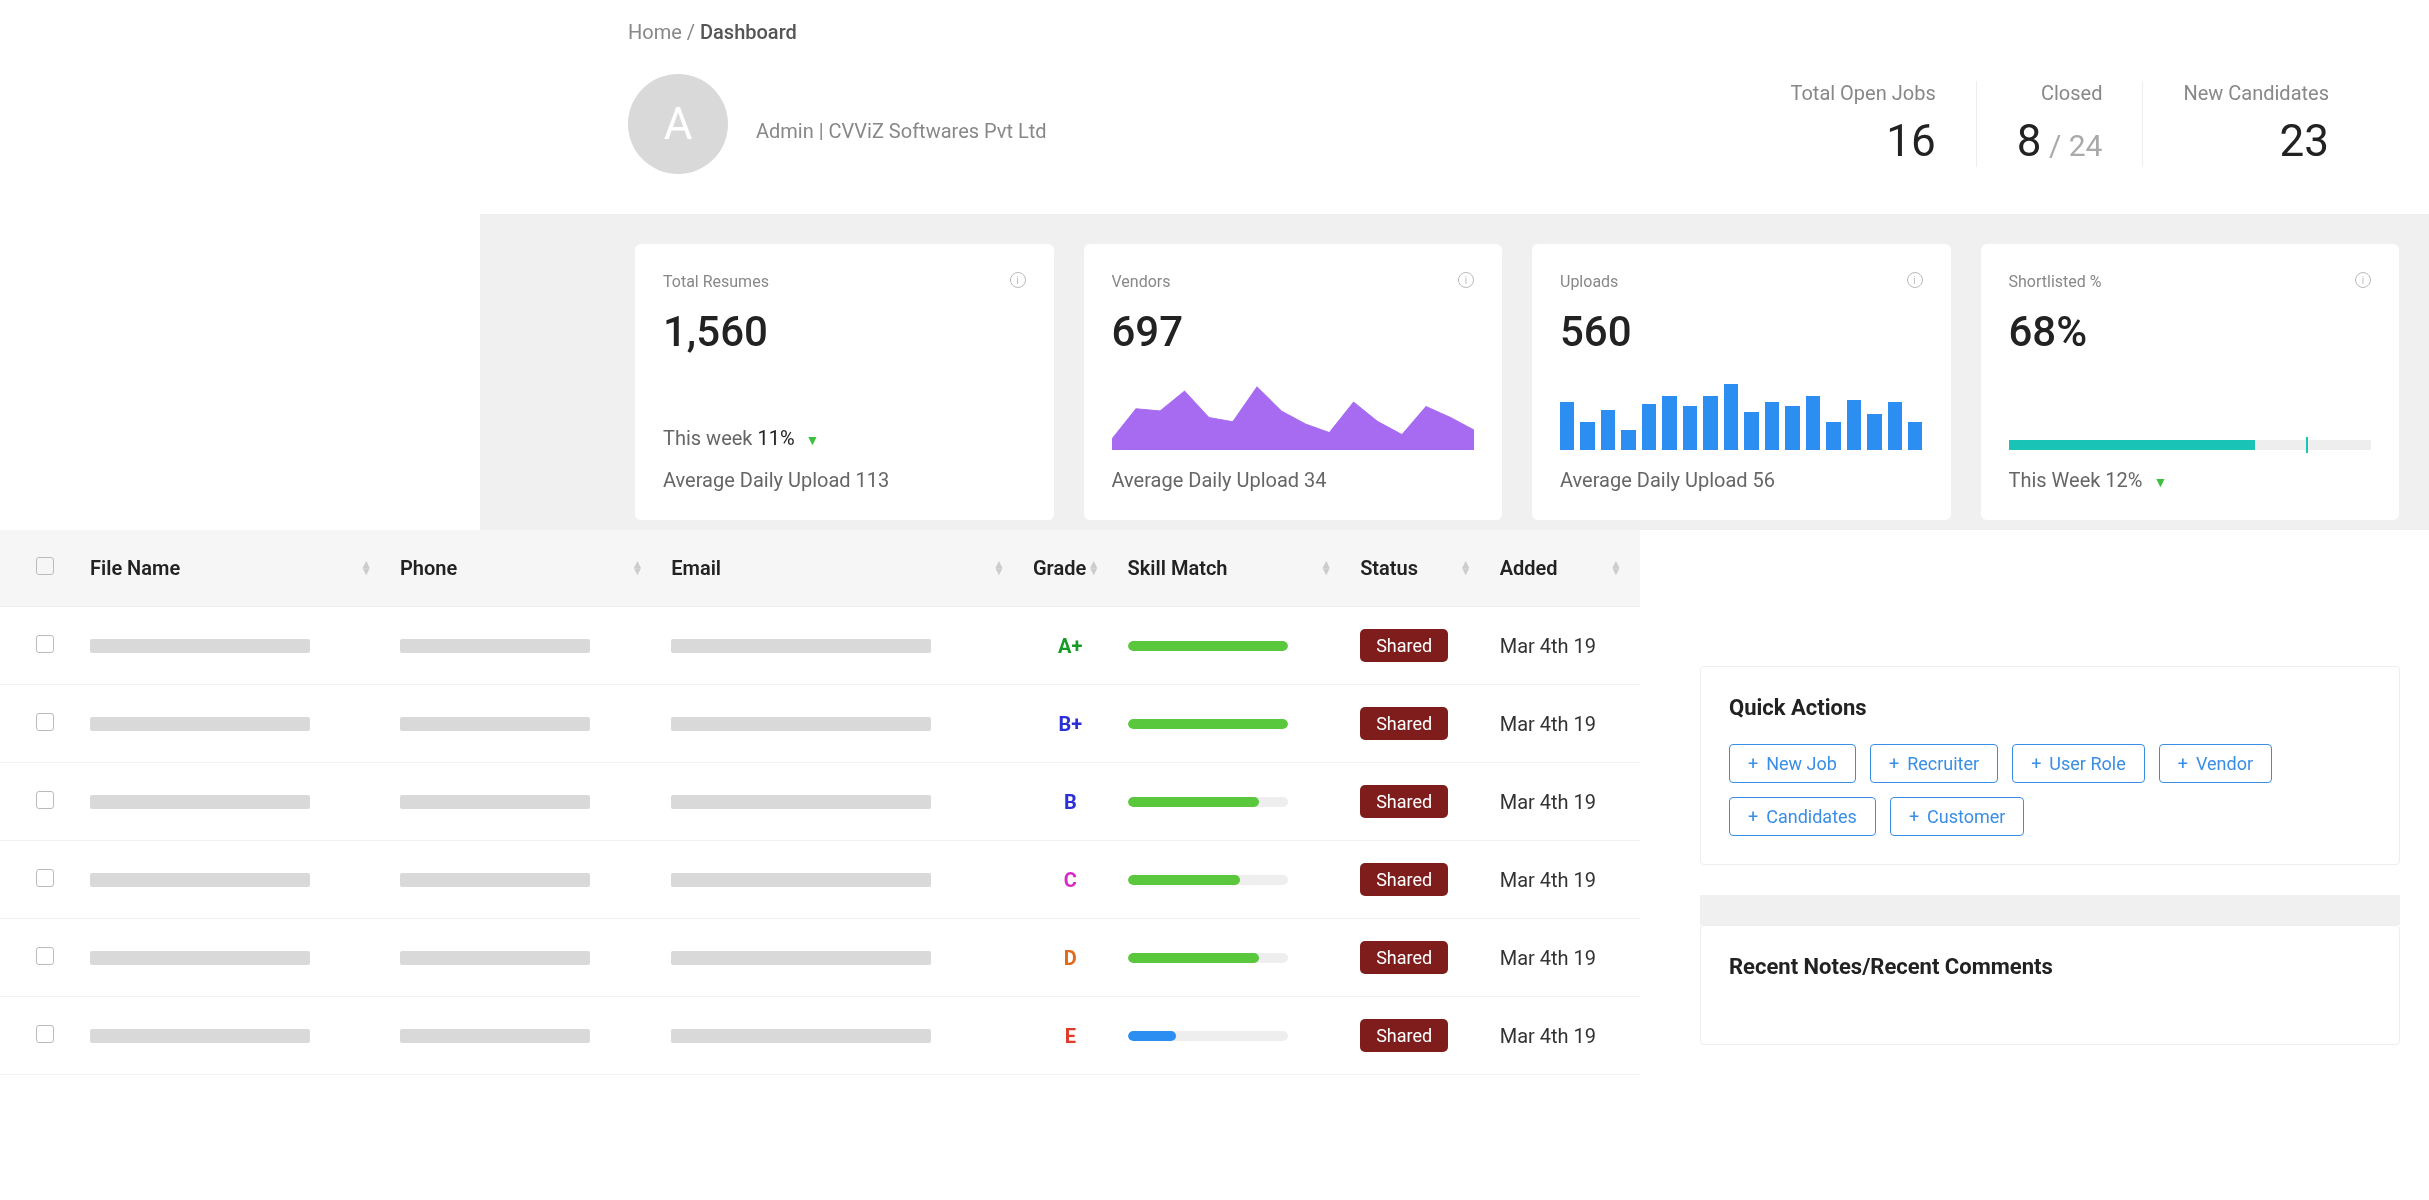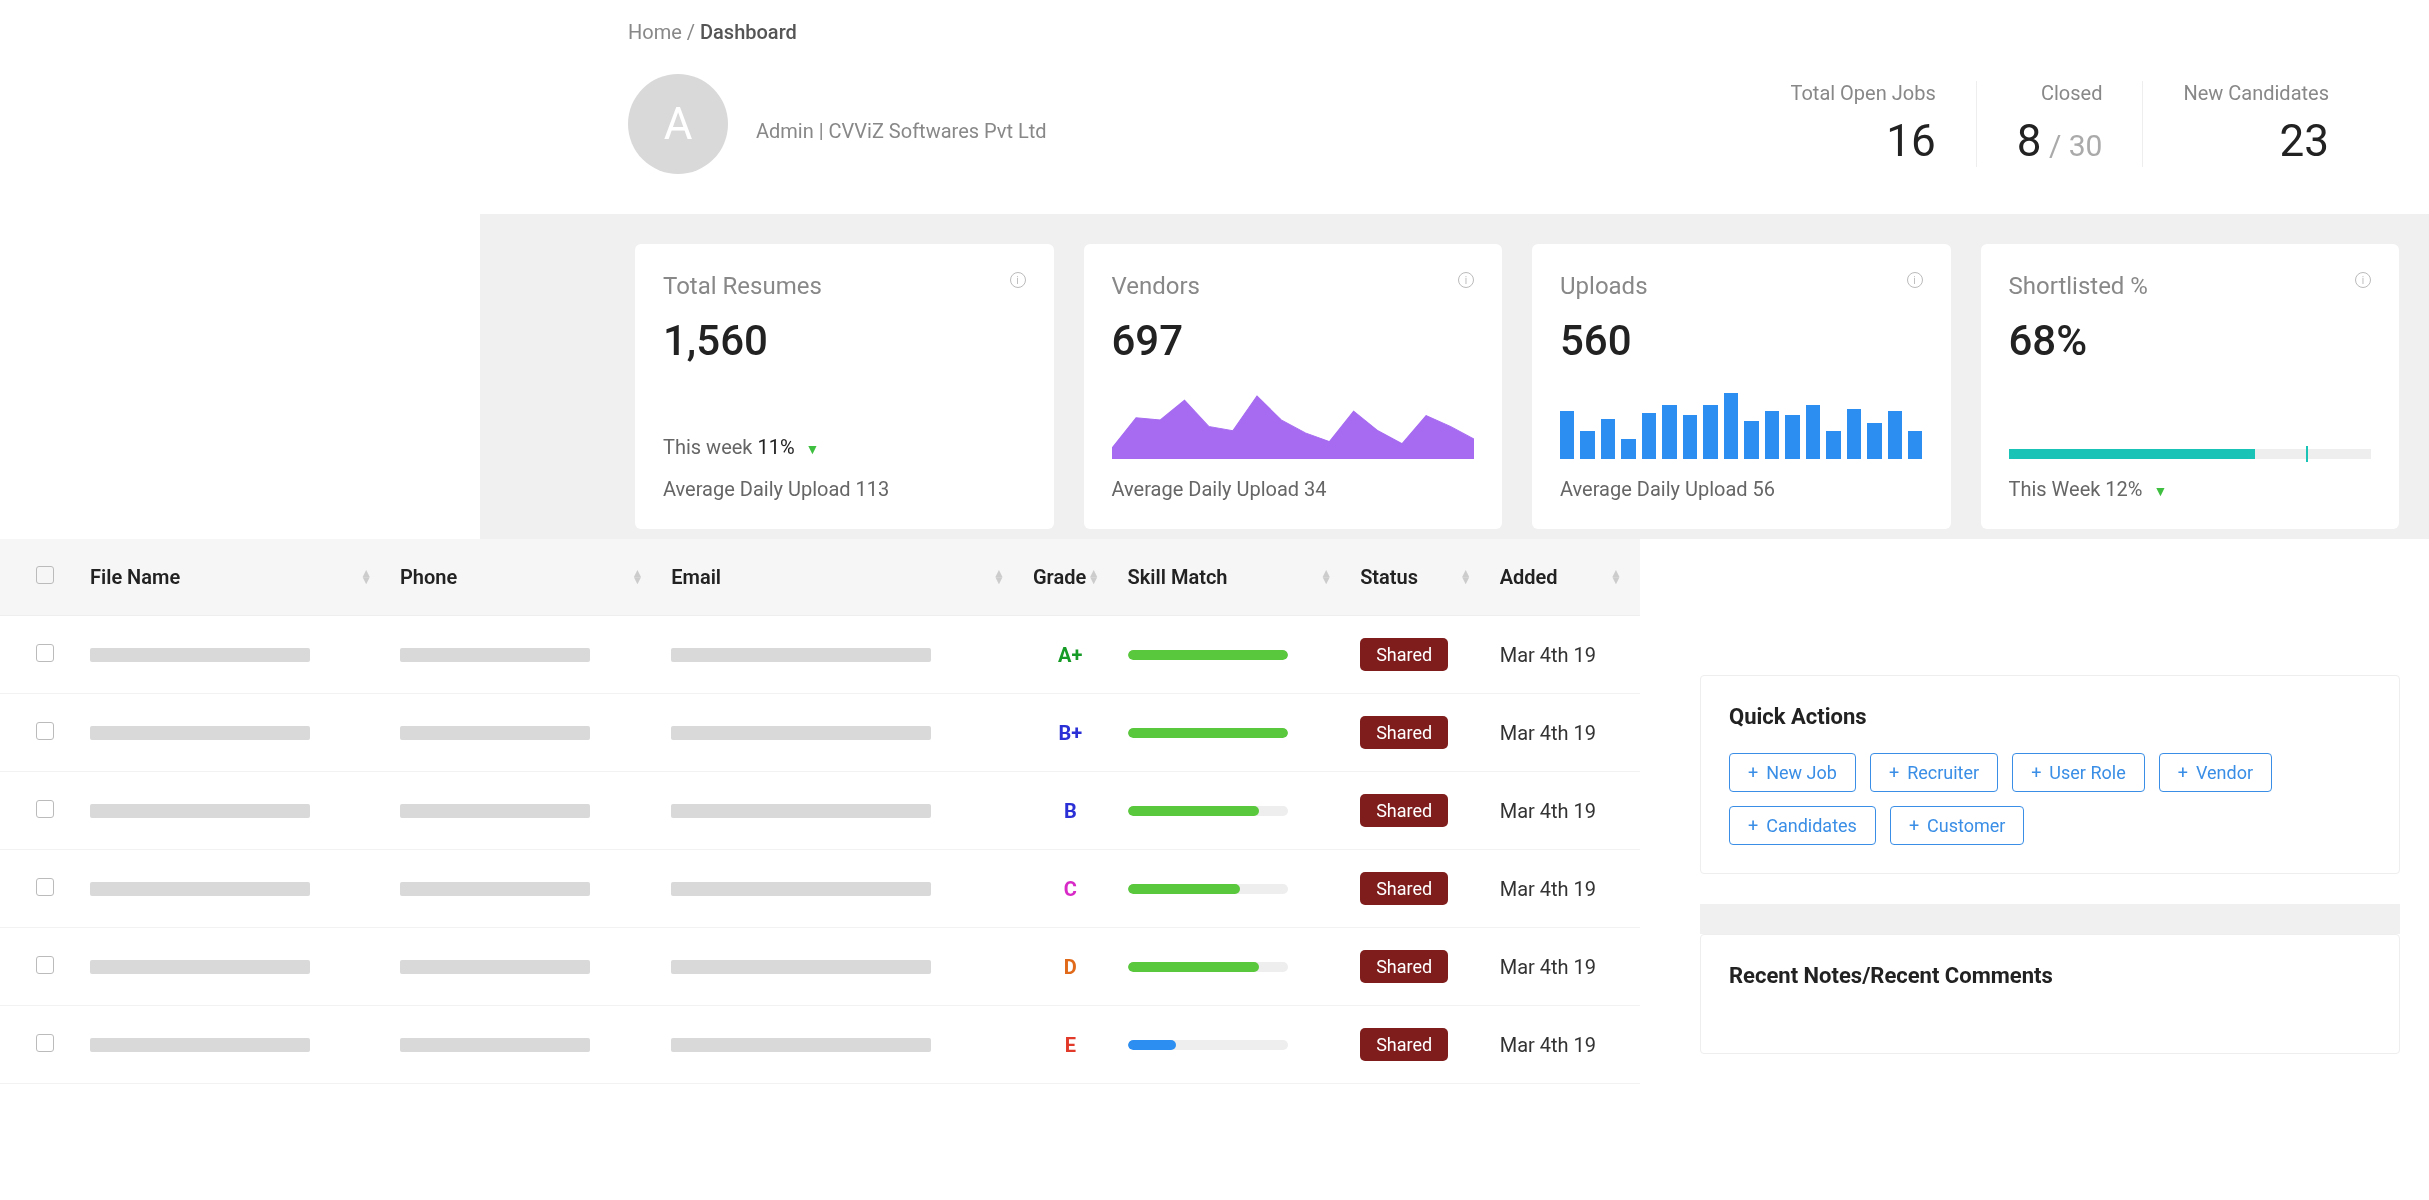--- a/index.html
+++ b/index.html
@@ -65,21 +65,21 @@
   .card {
     background: #fff;
     border-radius: 6px;
     padding: 28px;
     flex: 1;
     min-height: 260px;
     position: relative;
     display: flex;
     flex-direction: column;
   }
-  .card .title { color: #888; font-size: 24px; }
+  .card .title { color: #888; font-size: 16px; }
   .card .info {
     position: absolute; top: 28px; right: 28px;
     width: 16px; height: 16px; border: 1px solid #bbb; border-radius: 50%;
     display: flex; align-items: center; justify-content: center;
     font-size: 10px; color: #bbb;
   }
   .card .big { font-size: 42px; font-weight: 500; margin-top: 16px; color: #222; }
   .card .mid { margin-top: 24px; flex: 1; display: flex; align-items: flex-end; }
   .card .footer { color: #666; font-size: 20px; margin-top: 18px; }
   .trend-up { color: #3fbf3f; font-size: 14px; margin-left: 6px; }
@@ -180,21 +180,21 @@
         <div class="sub">Admin | CVViZ Softwares Pvt Ltd</div>
       </div>
       <div class="header-stats">
         <div class="hstat">
           <div class="lbl">Total Open Jobs</div>
           <div class="val">16</div>
         </div>
         <div class="hstat">
           <div class="lbl">Closed</div>
           <div class="val">
-            <span>8</span><span class="muted"> / 30</span>
+            <span>8</span><span class="muted"> / 24</span>
           </div>
         </div>
         <div class="hstat">
           <div class="lbl">New Candidates</div>
           <div class="val">23</div>
         </div>
       </div>
     </div>
   </div>
 

